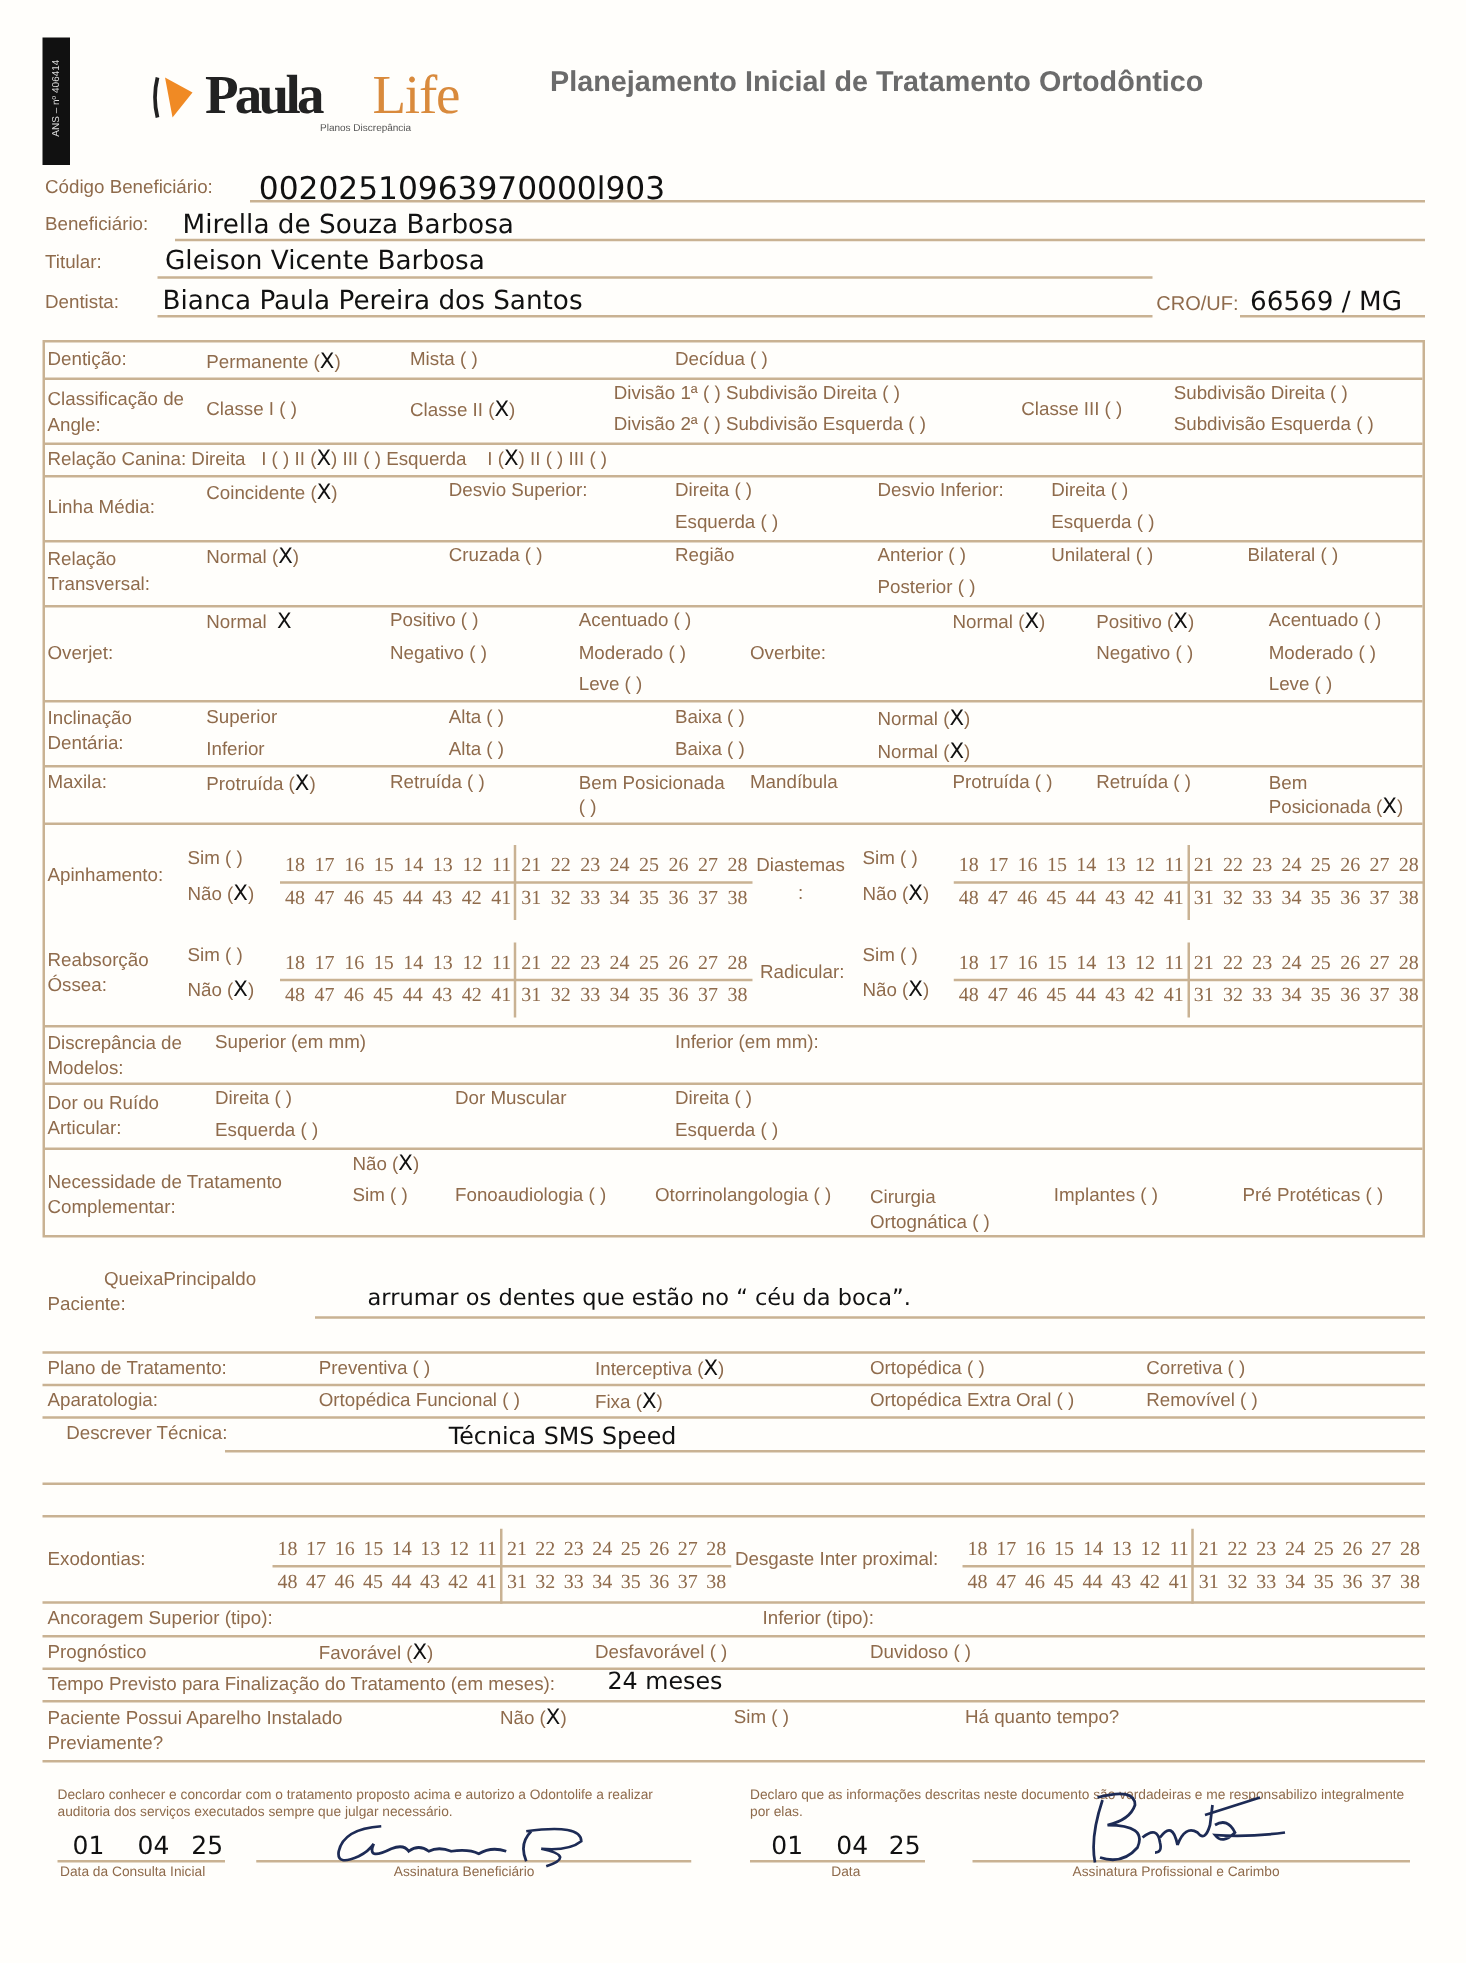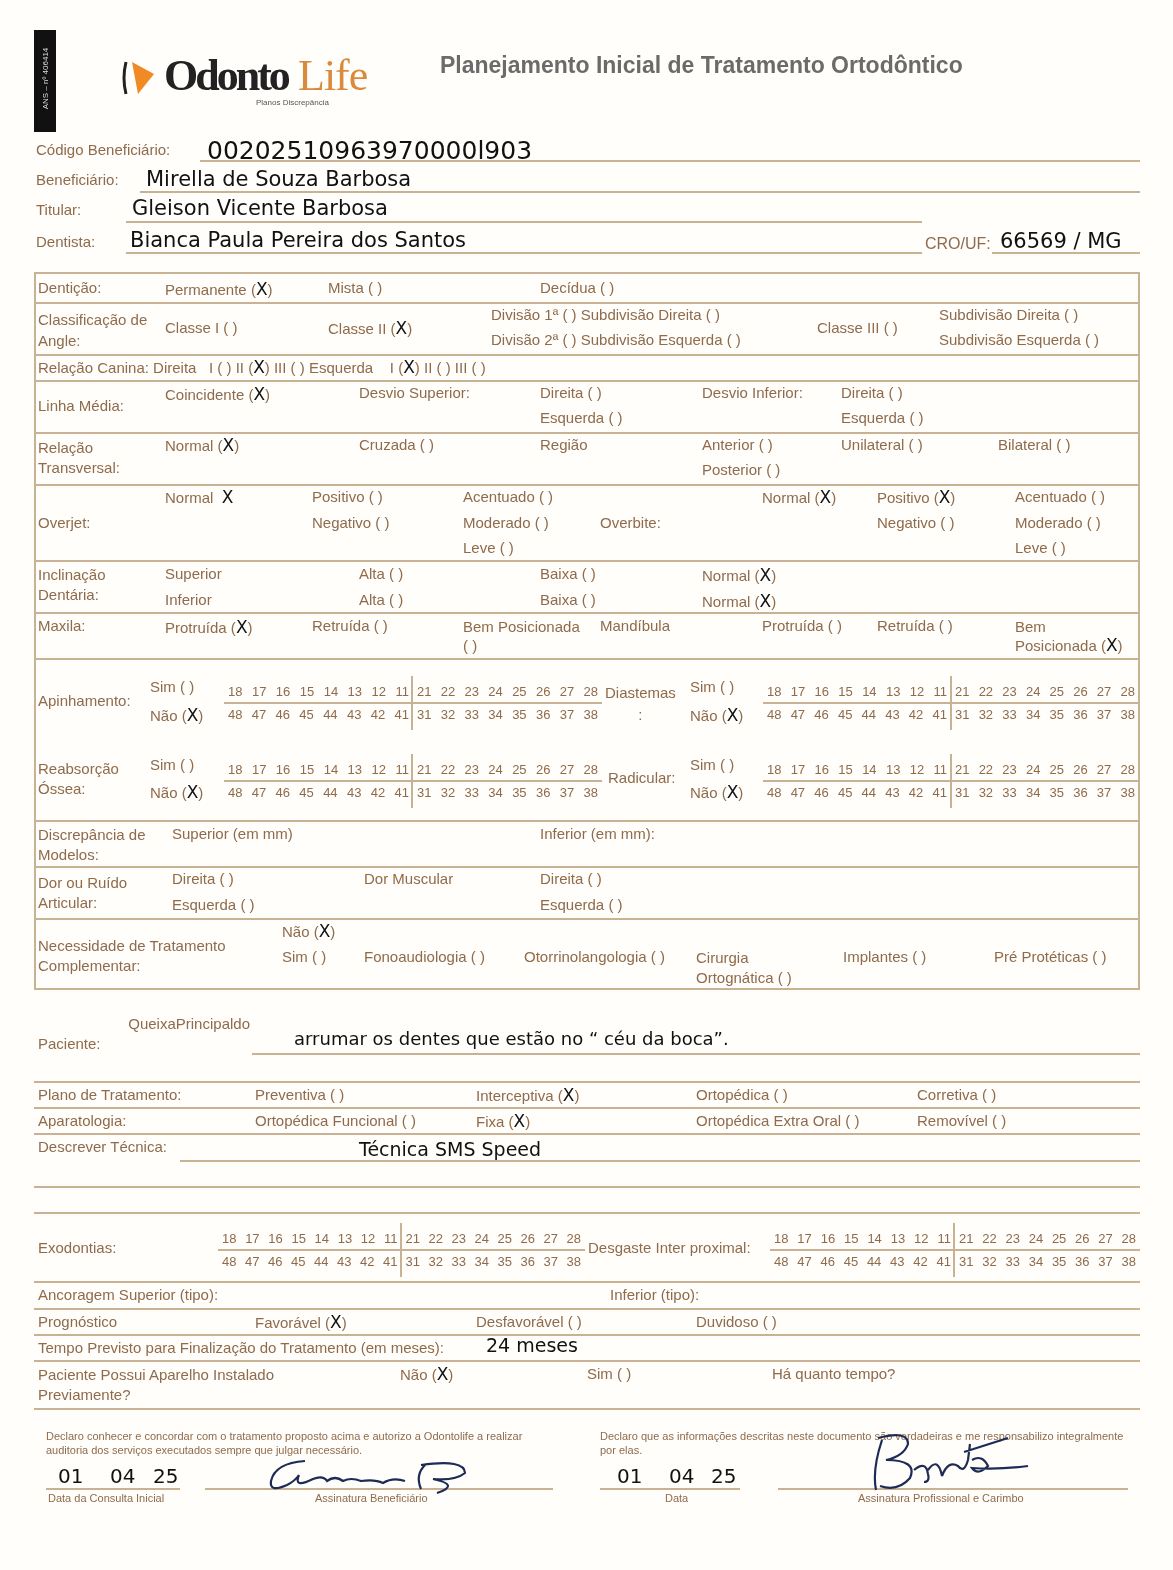--- a/index.html
+++ b/index.html
@@ -8,39 +8,39 @@
 .lbl{color:#8f6b4c;font-size:15px;white-space:nowrap;position:absolute}
 .sm{font-size:16px}
 .xs{font-size:11px}
 .fill{color:#111;font-family:"DejaVu Sans",sans-serif;position:absolute;white-space:nowrap}
 .mark{color:#111;font-family:"DejaVu Sans",sans-serif;font-size:17px}
 .hline{position:absolute;height:2px;background:#c9b293}
 .box{position:absolute;border:2px solid #c9b293}
 .row{position:absolute;left:0;right:0;border-top:2px solid #c9b293}
 .ansbar{position:absolute;left:34px;top:30px;width:22px;height:102px;background:#111}
 .ansbar span{position:absolute;left:-36px;top:44px;transform:rotate(-90deg);color:#ddd;font-size:8px;width:94px;text-align:center}
-.teeth{position:absolute;font-size:13px;color:#8f6b4c;font-family:Liberation Sans, sans-serif}
+.teeth{position:absolute;font-size:16px;color:#8f6b4c;font-family:Liberation Serif, serif}
 .teeth .t{display:flex;justify-content:space-between}
 .teeth .top{padding-bottom:3px;border-bottom:2px solid #c9b293}
 .teeth .bot{padding-top:3px}
 .teeth .vline{position:absolute;top:-8px;bottom:-8px;width:2px;background:#c9b293}
 .teeth .half{display:flex;width:50%;justify-content:space-between;padding:0 4px}
 </style>
 </head>
 <body>
 
 <div class="ansbar">
     <span>ANS – nº 406414</span>
   </div>
 <div class="abs" style="left:120px;top:50px;width:240px;height:60px">
   <svg width="40" height="44" viewBox="0 0 40 44" style="position:absolute;left:0;top:6px">
     <path d="M6 6 Q2 22 6 38" stroke="#222" stroke-width="3" fill="none"></path>
     <path d="M12 6 L34 18 L18 38 Z" fill="#f08a24"></path>
   </svg>
-  <span style="position:absolute;left:44px;top:0;font-family:'Liberation Serif',serif;font-size:44px;font-weight:bold;color:#222;letter-spacing:-3px">Odonto</span>
+  <span style="position:absolute;left:44px;top:0;font-family:'Liberation Serif',serif;font-size:44px;font-weight:bold;color:#222;letter-spacing:-3px">Paula</span>
   <span style="position:absolute;left:178px;top:0;font-family:'Liberation Serif',serif;font-size:44px;color:#d98a3c;letter-spacing:-1px">Life</span>
   <span style="position:absolute;left:136px;top:48px;font-size:8px;color:#555">Planos Discrepância</span>
 </div>
 <div class="abs" style="left:440px;top:52px;font-size:23px;font-weight:bold;color:#6b6b6b">Planejamento Inicial de Tratamento Ortodôntico</div>
 
 <div class="lbl" style="left:36px;top:141px">Código Beneficiário:</div>
 <div class="fill" style="left:207px;top:136px;font-size:25px">00202510963970000l903</div>
 <div class="hline" style="left:200px;top:160px;width:940px"></div>
 <div class="lbl" style="left:36px;top:171px">Beneficiário:</div>
 <div class="fill" style="left:146px;top:167px;font-size:21px">Mirella de Souza Barbosa</div>
@@ -389,21 +389,21 @@
 <div class="lbl" style="left:364px;top:948px">Fonoaudiologia (   )</div>
 <div class="lbl" style="left:524px;top:948px">Otorrinolangologia (   )</div>
 <div class="lbl" style="left:696px;top:948px;line-height:20px">
     <div>Cirurgia</div>
     <div>Ortognática (   )</div>
   </div>
 <div class="lbl" style="left:843px;top:948px">Implantes (   )</div>
 <div class="lbl" style="left:994px;top:948px">Pré Protéticas (   )</div>
 
 <div class="lbl" style="left:38px;top:1014px;line-height:20px;width:212px">
-  <div style="display:flex;justify-content:flex-end">
+  <div style="display:flex;justify-content:center">
       <span>Queixa</span>
       <span>Principal</span>
       <span>do</span>
     </div>
   <div>Paciente:</div>
 </div>
 <div class="fill" style="left:294px;top:1028px;font-size:18px">arrumar os dentes que estão no “ céu da boca”.</div>
 <div class="hline" style="left:252px;top:1053px;width:888px"></div>
 <div class="hline" style="left:34px;top:1081px;width:1106px"></div>
 
@@ -412,21 +412,21 @@
 <div class="lbl" style="left:476px;top:1085px"><span>Interceptiva (</span><span class="mark">X</span>)</div>
 <div class="lbl" style="left:696px;top:1086px">Ortopédica (   )</div>
 <div class="lbl" style="left:917px;top:1086px">Corretiva (   )</div>
 <div class="hline" style="left:34px;top:1107px;width:1106px"></div>
 <div class="lbl" style="left:38px;top:1112px">Aparatologia:</div>
 <div class="lbl" style="left:255px;top:1112px">Ortopédica Funcional (   )</div>
 <div class="lbl" style="left:476px;top:1111px"><span>Fixa (</span><span class="mark">X</span>)</div>
 <div class="lbl" style="left:696px;top:1112px">Ortopédica Extra Oral (   )</div>
 <div class="lbl" style="left:917px;top:1112px">Removível (   )</div>
 <div class="hline" style="left:34px;top:1133px;width:1106px"></div>
-<div class="lbl" style="left:38px;top:1138px">Descrever Técnica:</div>
+<div class="lbl" style="left:53px;top:1138px">Descrever Técnica:</div>
 <div class="fill" style="left:359px;top:1138px;font-size:19px">Técnica SMS Speed</div>
 <div class="hline" style="left:180px;top:1160px;width:960px"></div>
 <div class="hline" style="left:34px;top:1186px;width:1106px"></div>
 <div class="hline" style="left:34px;top:1212px;width:1106px"></div>
 
 <div class="lbl" style="left:38px;top:1239px">Exodontias:</div>
 <div class="teeth" style="left:218px;top:1231px;width:367px">
   <div class="vline" style="left:182px"></div>
   <div class="t top">
       <div class="half">

